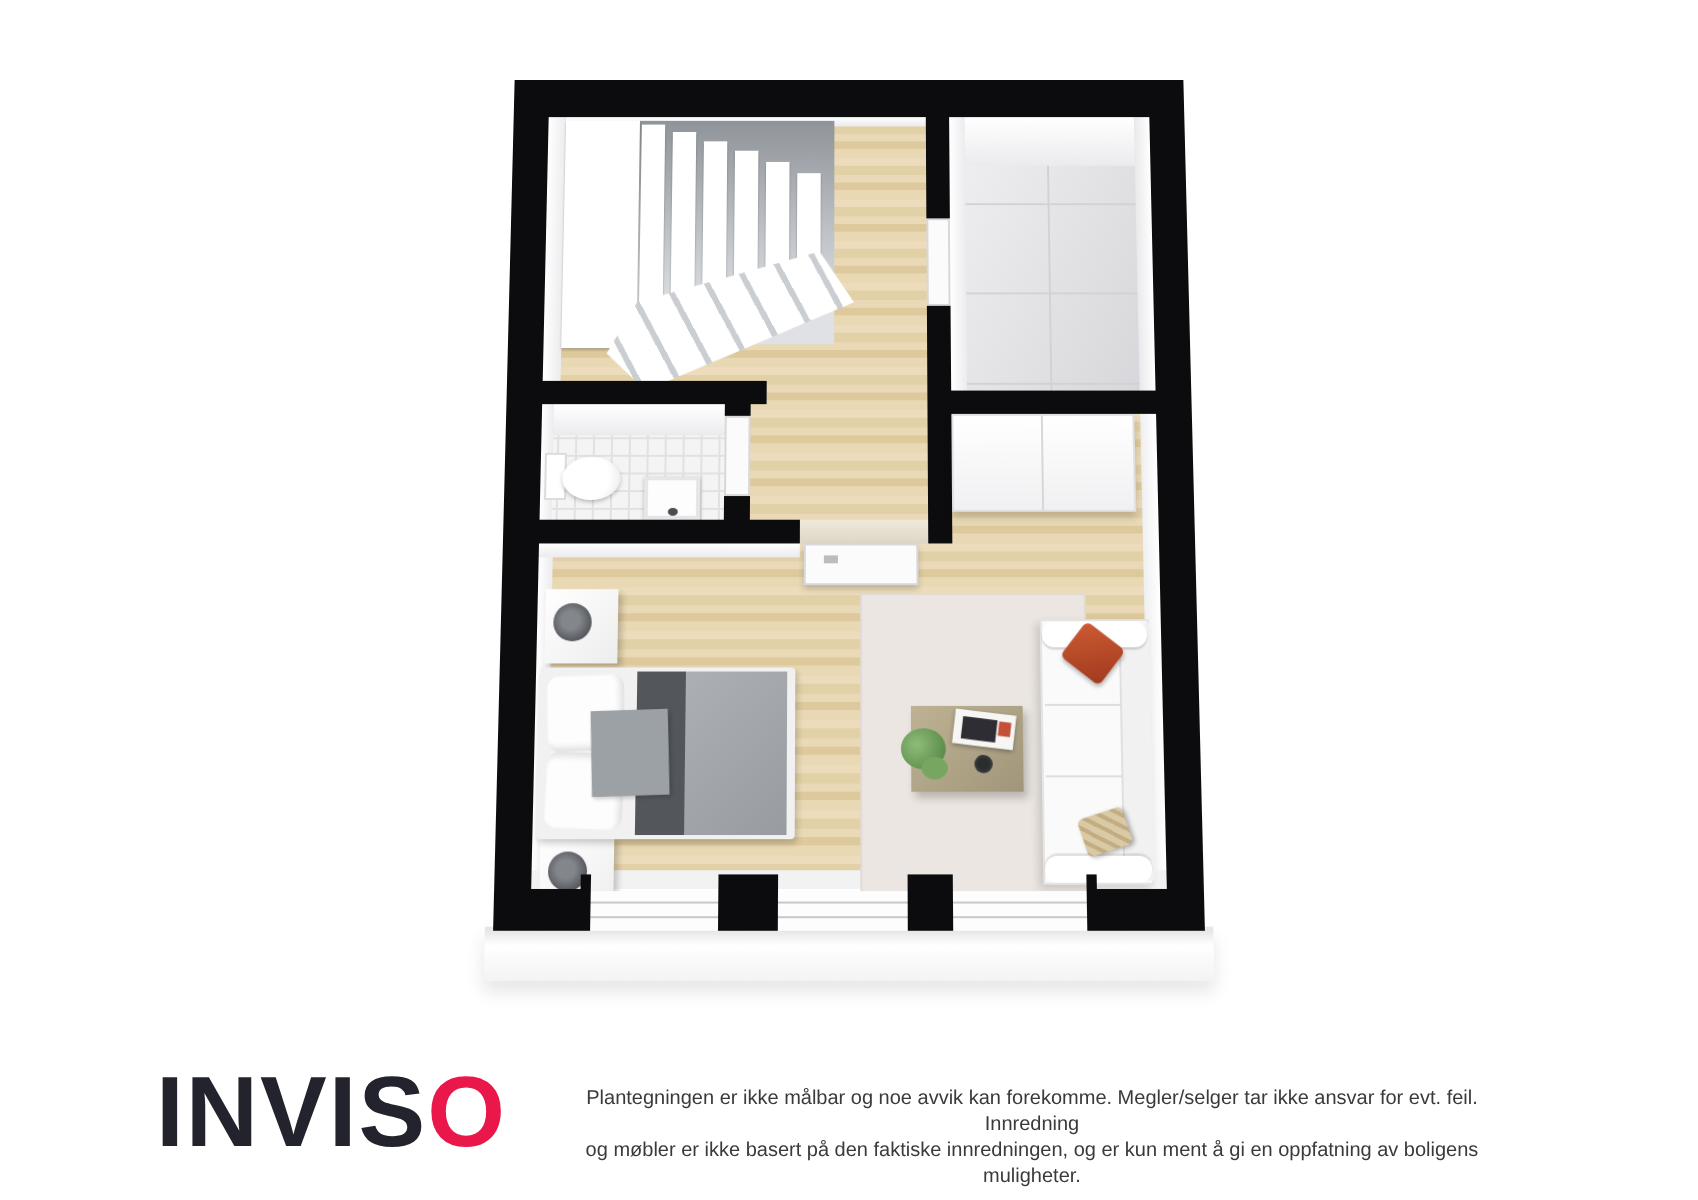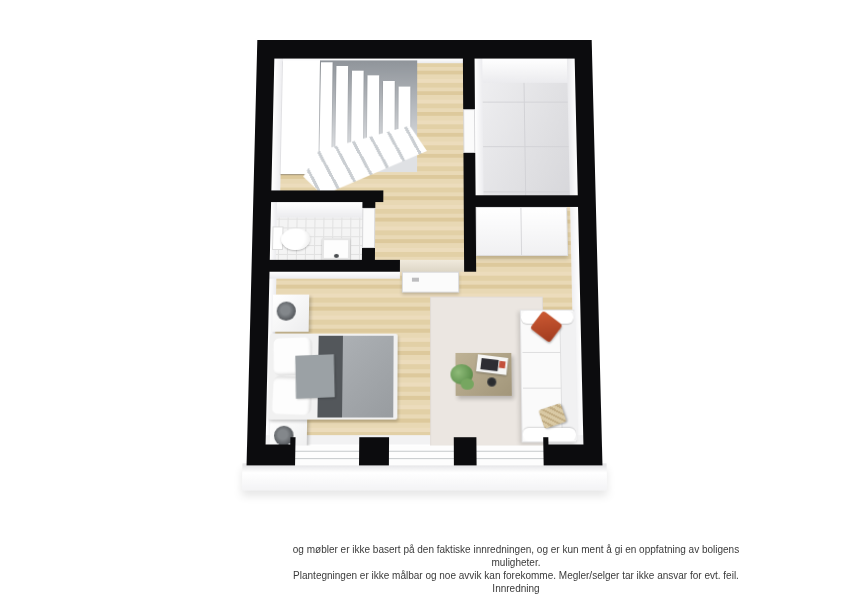--- a/index.html
+++ b/index.html
@@ -167,18 +167,21 @@
       <div class="abs wall" style="left:288px;top:412px;width:57px;height:20px;"></div>
 
       <div class="abs wall" style="left:42px;top:405px;width:5px;height:7px;"></div>
       <div class="abs wall" style="left:109px;top:405px;width:29px;height:7px;"></div>
       <div class="abs wall" style="left:201px;top:405px;width:22px;height:7px;"></div>
       <div class="abs wall" style="left:288px;top:405px;width:5px;height:7px;"></div>
 
     </div>
   </div>
 
+  <div class="logo">
+    <span>INVIS</span><span class="accent">O</span>
+  </div>
   <div class="disclaimer">
+    <div>Plantegningen er ikke målbar og noe avvik kan forekomme. Megler/selger tar ikke ansvar for evt. feil. Innredning</div>
     <div>og møbler er ikke basert på den faktiske innredningen, og er kun ment å gi en oppfatning av boligens muligheter.</div>
-    <div>Plantegningen er ikke målbar og noe avvik kan forekomme. Megler/selger tar ikke ansvar for evt. feil. Innredning</div>
   </div>
 
 </div>
 
 </body></html>

